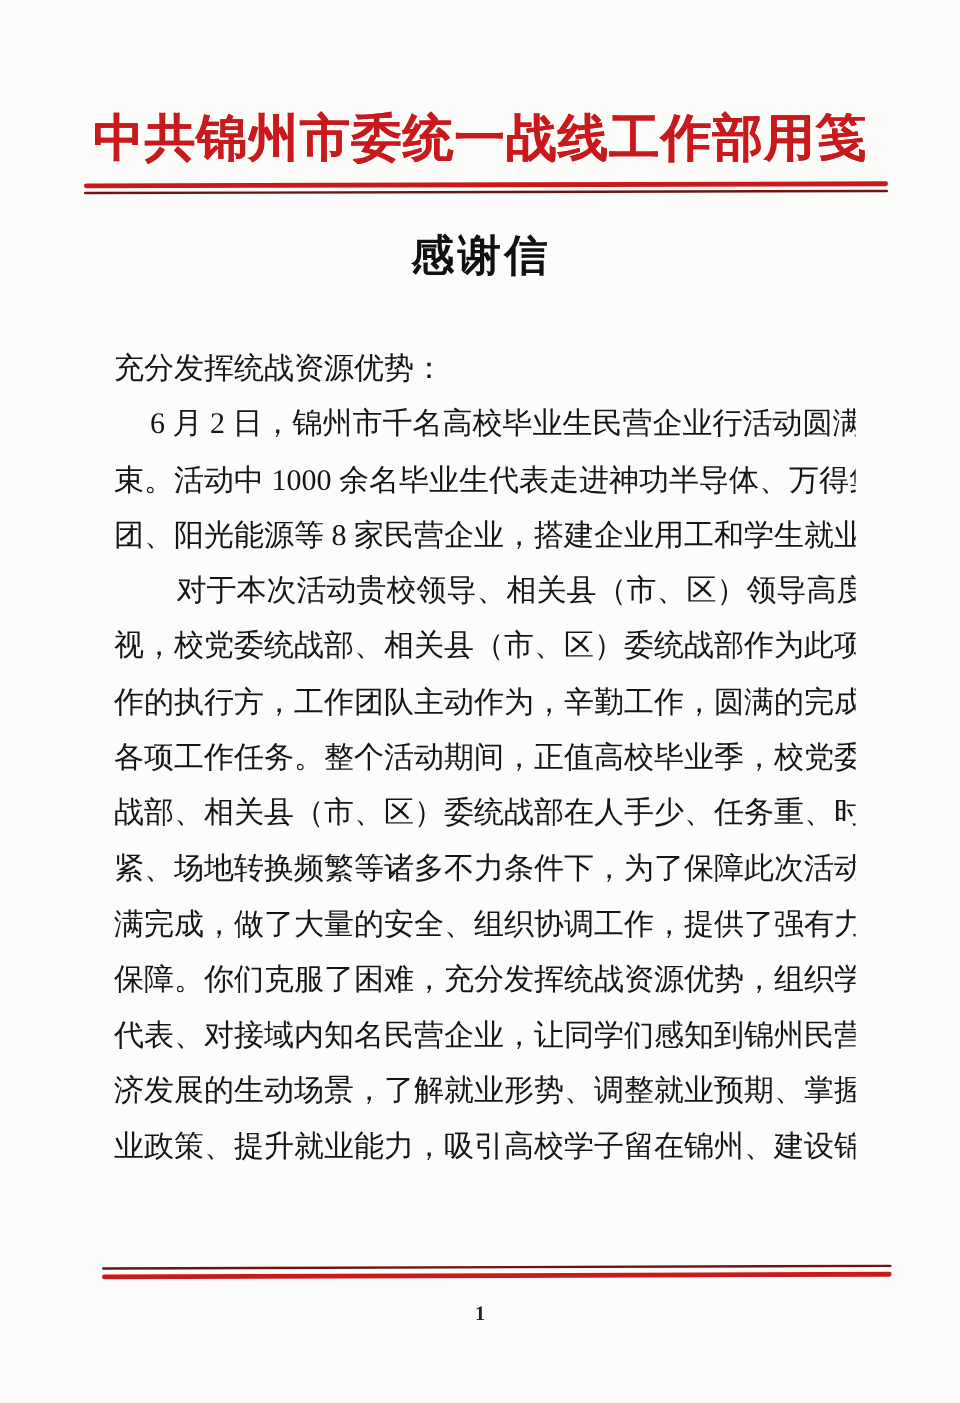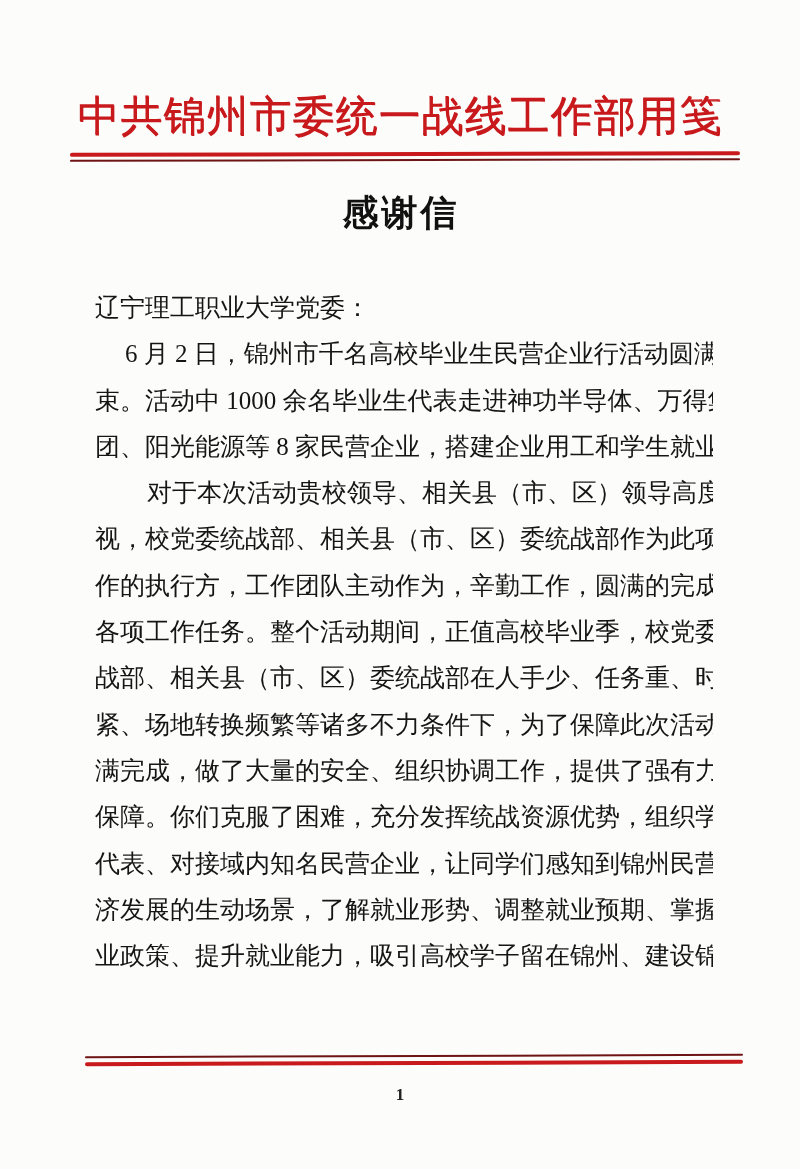--- a/index.html
+++ b/index.html
@@ -19,21 +19,21 @@
   }
   
   .letterhead-title {
     position: absolute;
     top: 90px;
     left: 0;
     width: 100%;
     text-align: center;
     font-size: 42px;
     line-height: 52px;
-    font-weight: normal;
+    font-weight: bold;
     letter-spacing: 1px;
     color: var(--red, #c8191c);
     text-shadow: 0.5px 0.5px 0 var(--red, #c8191c);
     font-family: "Liberation Serif", "DejaVu Serif", serif;
   }
   .header-rule {
     position: absolute;
     top: 152px;
     left: 70px;
     width: 670px;
@@ -129,21 +129,21 @@
 
   <div class="header-rule">
     <div class="thick"></div>
     <div class="gap"></div>
     <div class="thin"></div>
   </div>
 
   <div class="doc-title">感谢信</div>
 
   <div class="body-text">
-    <div class="bline short">辽宁理工职业大学党委：</div>
+    <div class="bline short">充分发挥统战资源优势：</div>
     <div class="bline indent1">6 月 2 日，锦州市千名高校毕业生民营企业行活动圆满结</div>
     <div class="bline">束。活动中 1000 余名毕业生代表走进神功半导体、万得集</div>
     <div class="bline">团、阳光能源等 8 家民营企业，搭建企业用工和学生就业的</div>
     <div class="bline indent2">对于本次活动贵校领导、相关县（市、区）领导高度重</div>
     <div class="bline">视，校党委统战部、相关县（市、区）委统战部作为此项工</div>
     <div class="bline">作的执行方，工作团队主动作为，辛勤工作，圆满的完成了</div>
     <div class="bline">各项工作任务。整个活动期间，正值高校毕业季，校党委统</div>
     <div class="bline">战部、相关县（市、区）委统战部在人手少、任务重、时间</div>
     <div class="bline">紧、场地转换频繁等诸多不力条件下，为了保障此次活动圆</div>
     <div class="bline">满完成，做了大量的安全、组织协调工作，提供了强有力的</div>

